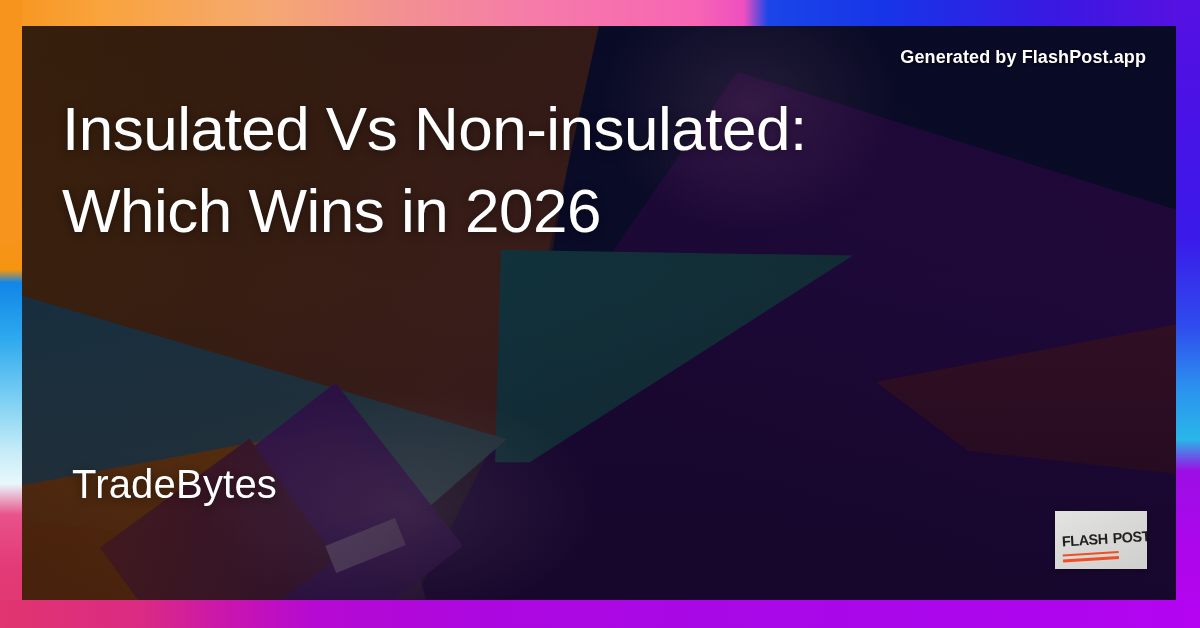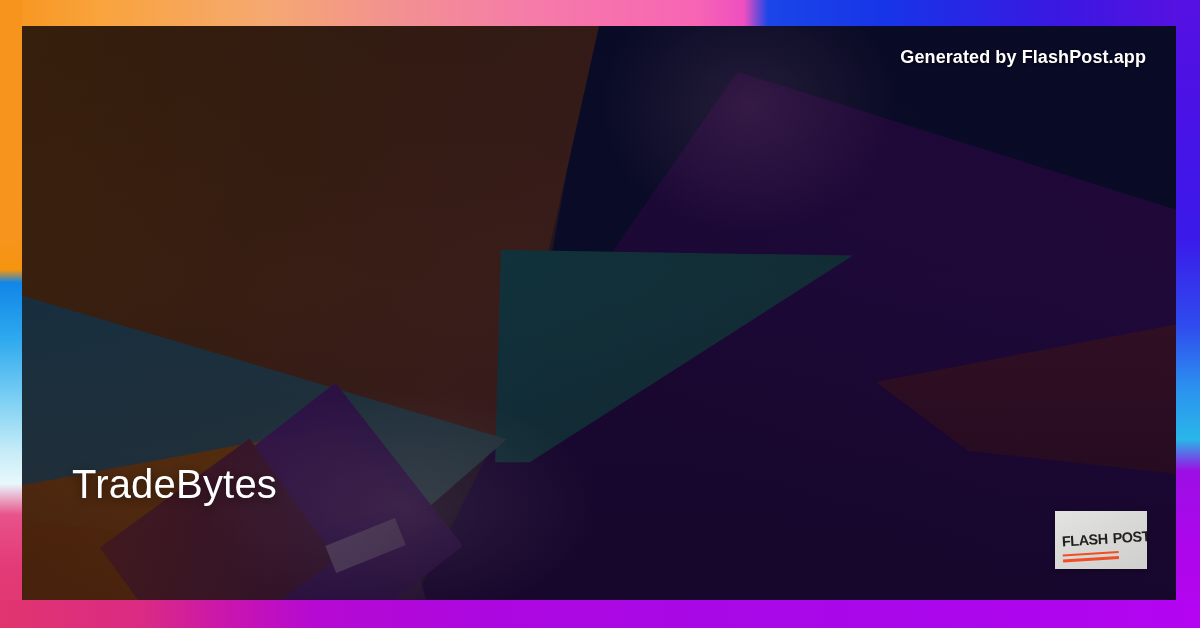--- a/index.html
+++ b/index.html
@@ -273,20 +273,24 @@
     <div class="box-main"></div>
     <div class="box-flap"></div>
     <div class="box-label"></div>
 
     <div class="bloom-a"></div>
     <div class="bloom-b"></div>
     <div class="veil"></div>
 
     <div class="attribution">Generated by FlashPost.app</div>
 
+    <h1 class="headline">
+      <span class="hl-line">Insulated Vs Non-insulated:</span>
+      <span class="hl-line">Which Wins in 2026</span>
+    </h1>
 
     <div class="brand">TradeBytes</div>
 
     <div class="logo-badge">
       <div class="logo-inner">
         <div class="logo-wordmark">
           <span class="logo-flash">FLASH</span>
           <span class="logo-bar"></span>
           <span class="logo-post">POST</span>
 

